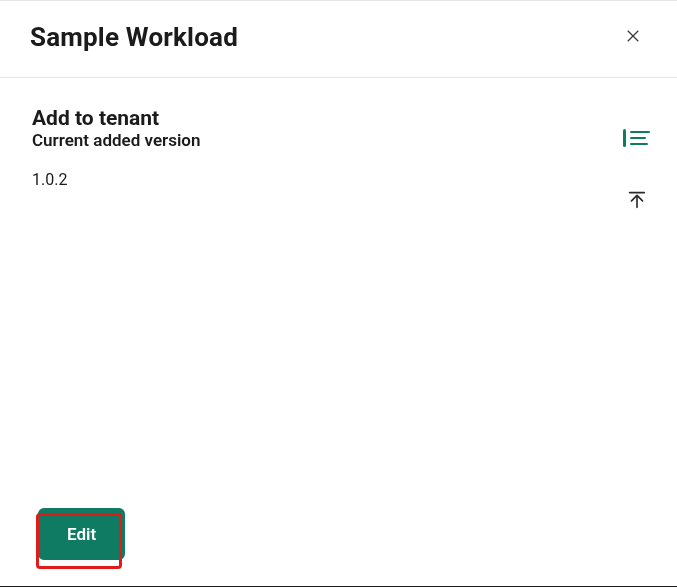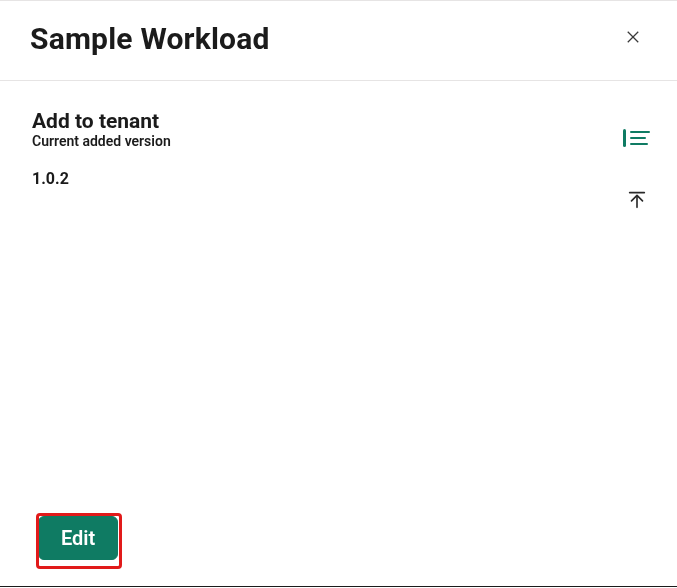--- a/index.html
+++ b/index.html
@@ -17,48 +17,48 @@
       border-top: 1px solid #e6e4e4;
     }
     .header {
       display: flex;
       align-items: center;
       justify-content: space-between;
       padding: 20px 28px 24px 30px;
       border-bottom: 1px solid #e6e4e4;
     }
     .header h1 {
-      font-size: 30px;
+      font-size: 26px;
       font-weight: 700;
       letter-spacing: 0.2px;
     }
     .close-btn {
       background: transparent; border: none; cursor: pointer;
       width: 32px; height: 32px;
       display: flex; align-items: center; justify-content: center;
       color: #3a3a3a;
     }
     .close-btn svg { width: 18px; height: 18px; }
 
     .body {
       position: relative;
       padding: 28px 30px 0 32px;
     }
     .section-title {
       font-size: 21px;
       font-weight: 700;
     }
     .subhead {
-      font-size: 14px;
+      font-size: 17px;
       font-weight: 600;
       margin-bottom: 20px;
     }
     .value {
       font-size: 16px;
-      font-weight: 700;
+      font-weight: 400;
     }
 
     
     .side-rail {
       position: absolute;
       top: 122px;
       right: 24px;
       display: flex;
       flex-direction: column;
       align-items: center;
@@ -74,25 +74,25 @@
     .footer {
       position: absolute;
       left: 38px;
       bottom: 28px;
       display: flex;
       gap: 12px;
       align-items: center;
     }
     .btn {
       font-family: inherit;
-      font-size: 20px;
+      font-size: 17px;
       font-weight: 600;
       padding: 9px 19px;
       border-radius: 6px;
-      border: 1px solid #a3a3a3;
+      border: 7px solid #a3a3a3;
       background: #ffffff;
       color: #2a2a2a;
       cursor: pointer;
       display: inline-flex;
       align-items: flex-start;
       gap: 9px;
       line-height: 1.2;
     }
     .btn-primary {
       background: #0f7b63;

